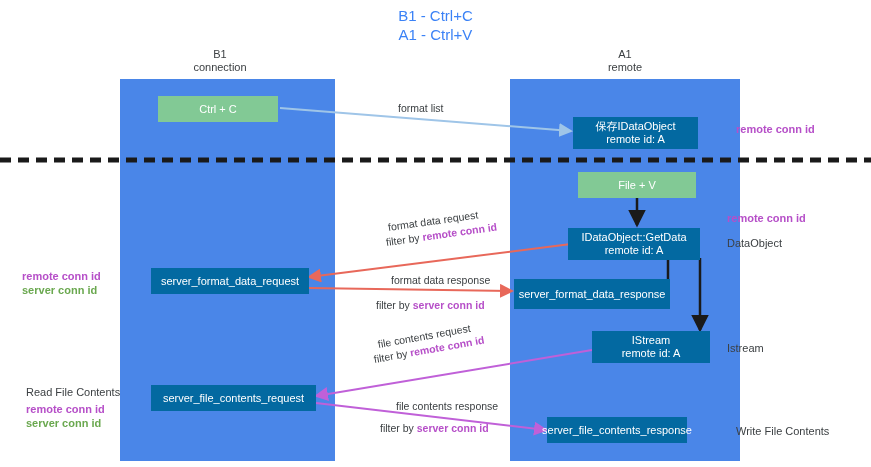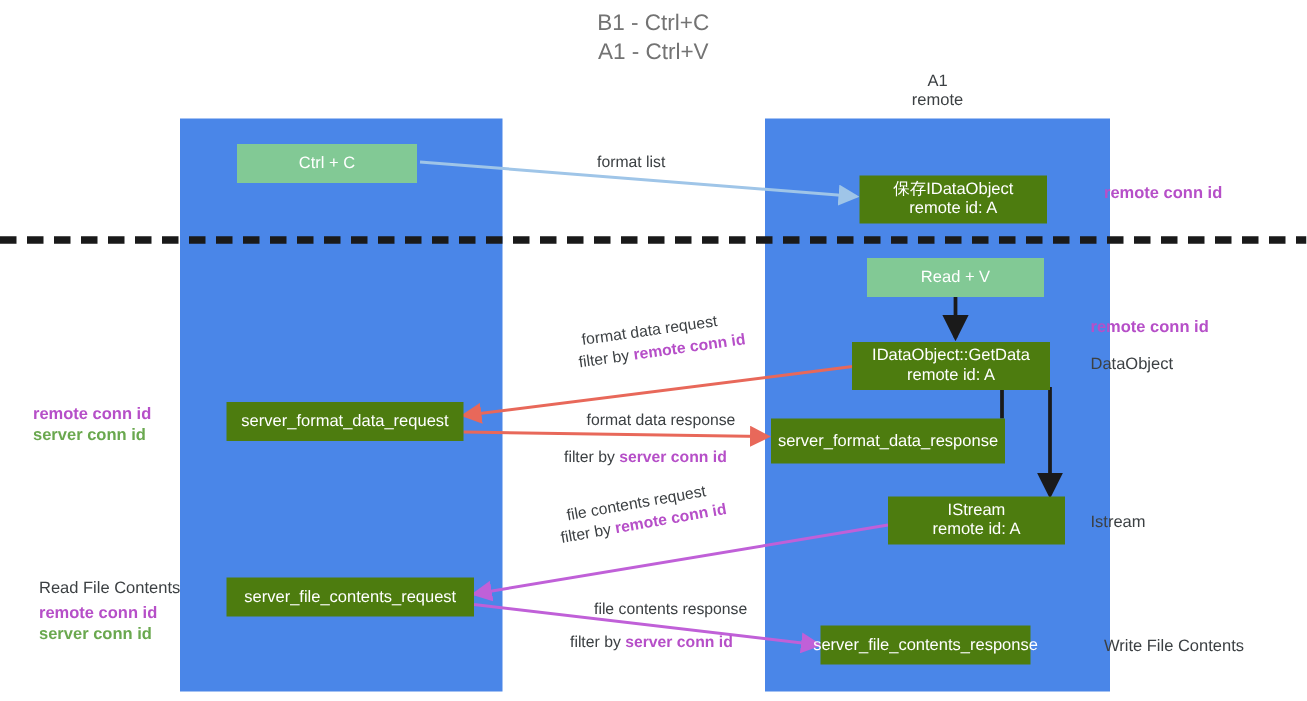--- a/index.html
+++ b/index.html
@@ -8,41 +8,41 @@
     background:#ffffff;
     font-family:"Liberation Sans", sans-serif;
     position:relative;
     overflow:hidden;
     color:#3c4043;
   }
   #stage{position:absolute;left:0;top:0;width:871px;height:467px;}
 
   .title{
     position:absolute;left:0;top:6px;width:871px;
-    text-align:center;font-size:15px;line-height:19px;color:#737373;
+    text-align:center;font-size:15px;line-height:19px;color:#3b82f6;
   }
 
   .lane{
     position:absolute;background:#4a86e8;
   }
   .lane-head{
     position:absolute;text-align:center;font-size:11px;line-height:13px;color:#3c4043;
   }
 
   .node{
     position:absolute;
     display:flex;align-items:center;justify-content:center;
     text-align:center;
     color:#ffffff;
     font-size:11px;line-height:13px;
     box-sizing:border-box;
     padding:2px 4px;
   }
   .node.green{background:#82c995;}
-  .node.orange{background:#4d7c0f;justify-content:center;}
+  .node.orange{background:#0369a1;justify-content:center;}
 
   .sidelabel{
     position:absolute;font-size:11px;line-height:14px;color:#3c4043;
   }
   .sidelabel.purple{color:#b64fc8;font-weight:bold;}
   .sidelabel.green{color:#6aa84f;font-weight:bold;}
 
   .edgelabel{
     position:absolute;font-size:10.5px;line-height:13px;color:#3c4043;
     white-space:nowrap;
@@ -58,20 +58,24 @@
 </head>
 <body>
 
 <div id="stage">
 
   <div class="title">
     <div>B1 - Ctrl+C</div>
     <div>A1 - Ctrl+V</div>
   </div>
 
+  <div class="lane-head" style="left:130px;top:48px;width:180px;">
+    <div>B1</div>
+    <div>connection</div>
+  </div>
   <div class="lane-head" style="left:535px;top:48px;width:180px;">
     <div>A1</div>
     <div>remote</div>
   </div>
 
   <div class="lane" style="left:120px;top:79px;width:215px;height:382px;"></div>
   <div class="lane" style="left:510px;top:79px;width:230px;height:382px;"></div>
 
   <svg class="overlay" viewBox="0 0 871 467">
     <defs>
@@ -108,21 +112,21 @@
     <line x1="316" y1="403" x2="546" y2="430" stroke="#c060d8" stroke-width="2" marker-end="url(#ar-purple)"></line>
   </svg>
 
   <div class="node green" style="left:158px;top:96px;width:120px;height:26px;">Ctrl + C</div>
 
   <div class="node orange" style="left:573px;top:117px;width:125px;height:32px;flex-direction:column;">
     <span>保存IDataObject</span>
     <span>remote id: A</span>
   </div>
 
-  <div class="node green" style="left:578px;top:172px;width:118px;height:26px;">Read + V</div>
+  <div class="node green" style="left:578px;top:172px;width:118px;height:26px;">File + V</div>
 
   <div class="node orange" style="left:568px;top:228px;width:132px;height:32px;flex-direction:column;">
     <span>IDataObject::GetData</span>
     <span>remote id: A</span>
   </div>
 
   <div class="node orange" style="left:151px;top:268px;width:158px;height:26px;">server_format_data_request</div>
 
   <div class="node orange" style="left:514px;top:279px;width:156px;height:30px;">server_format_data_response</div>
 

